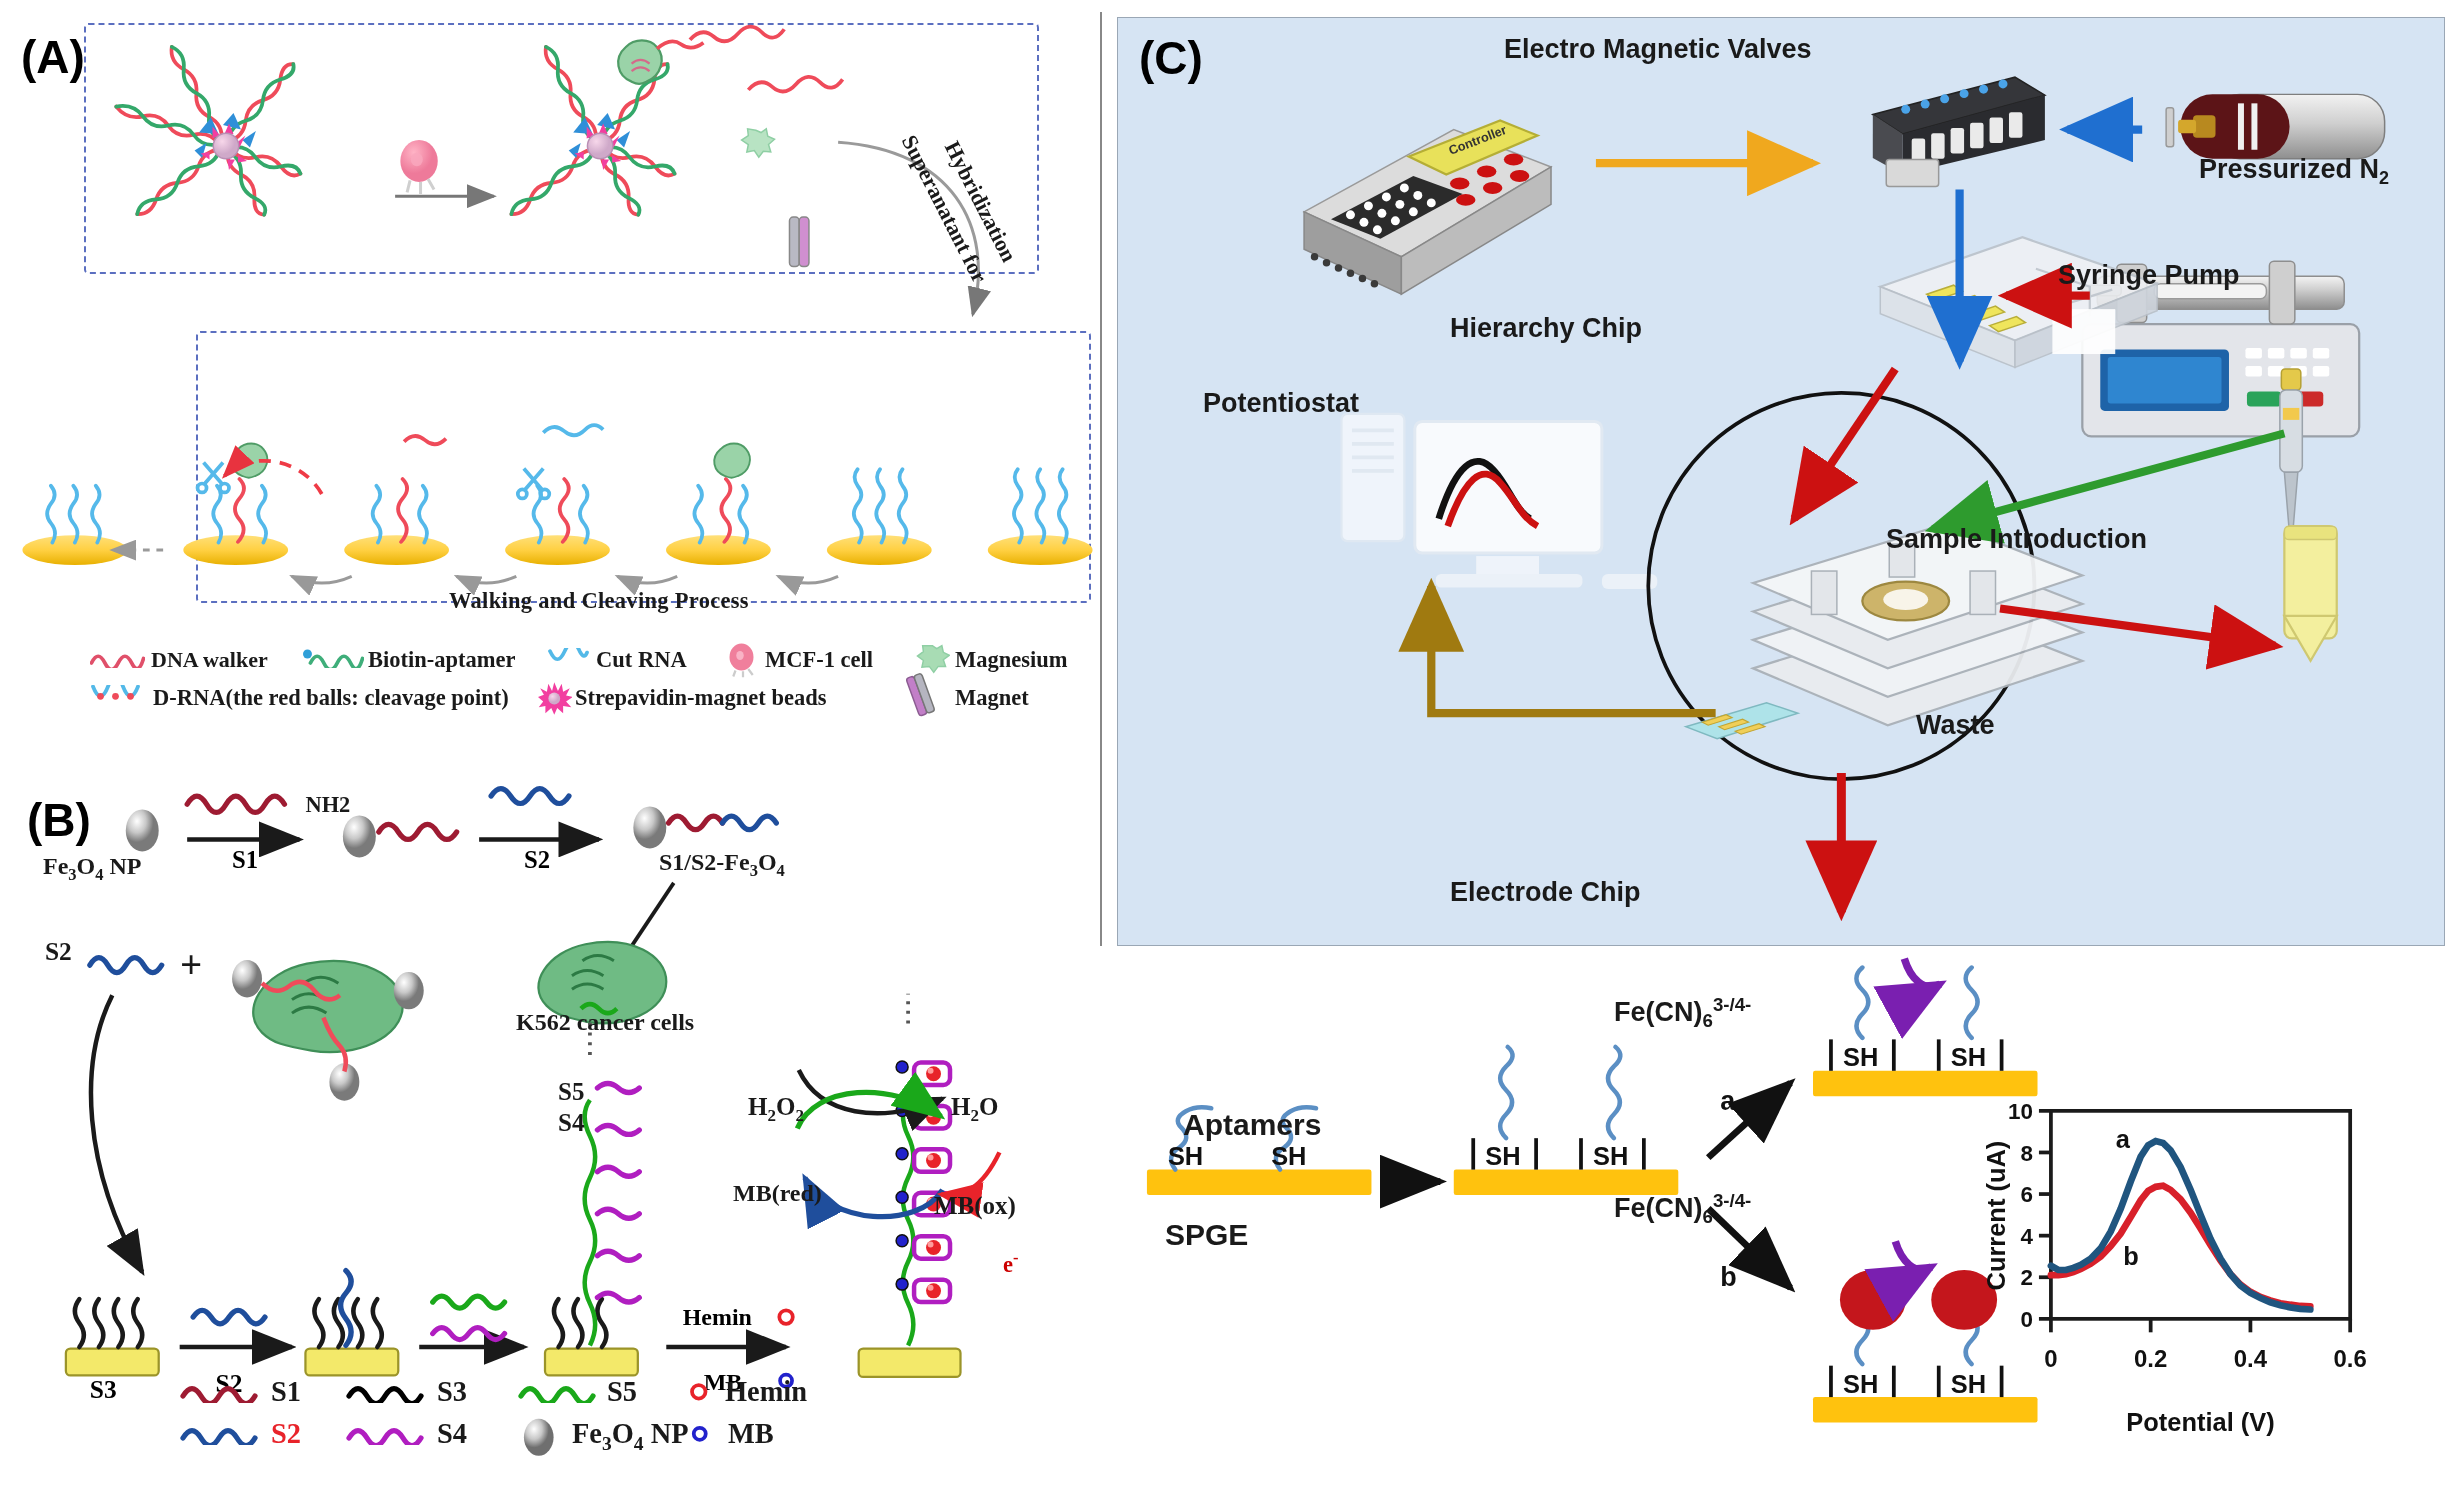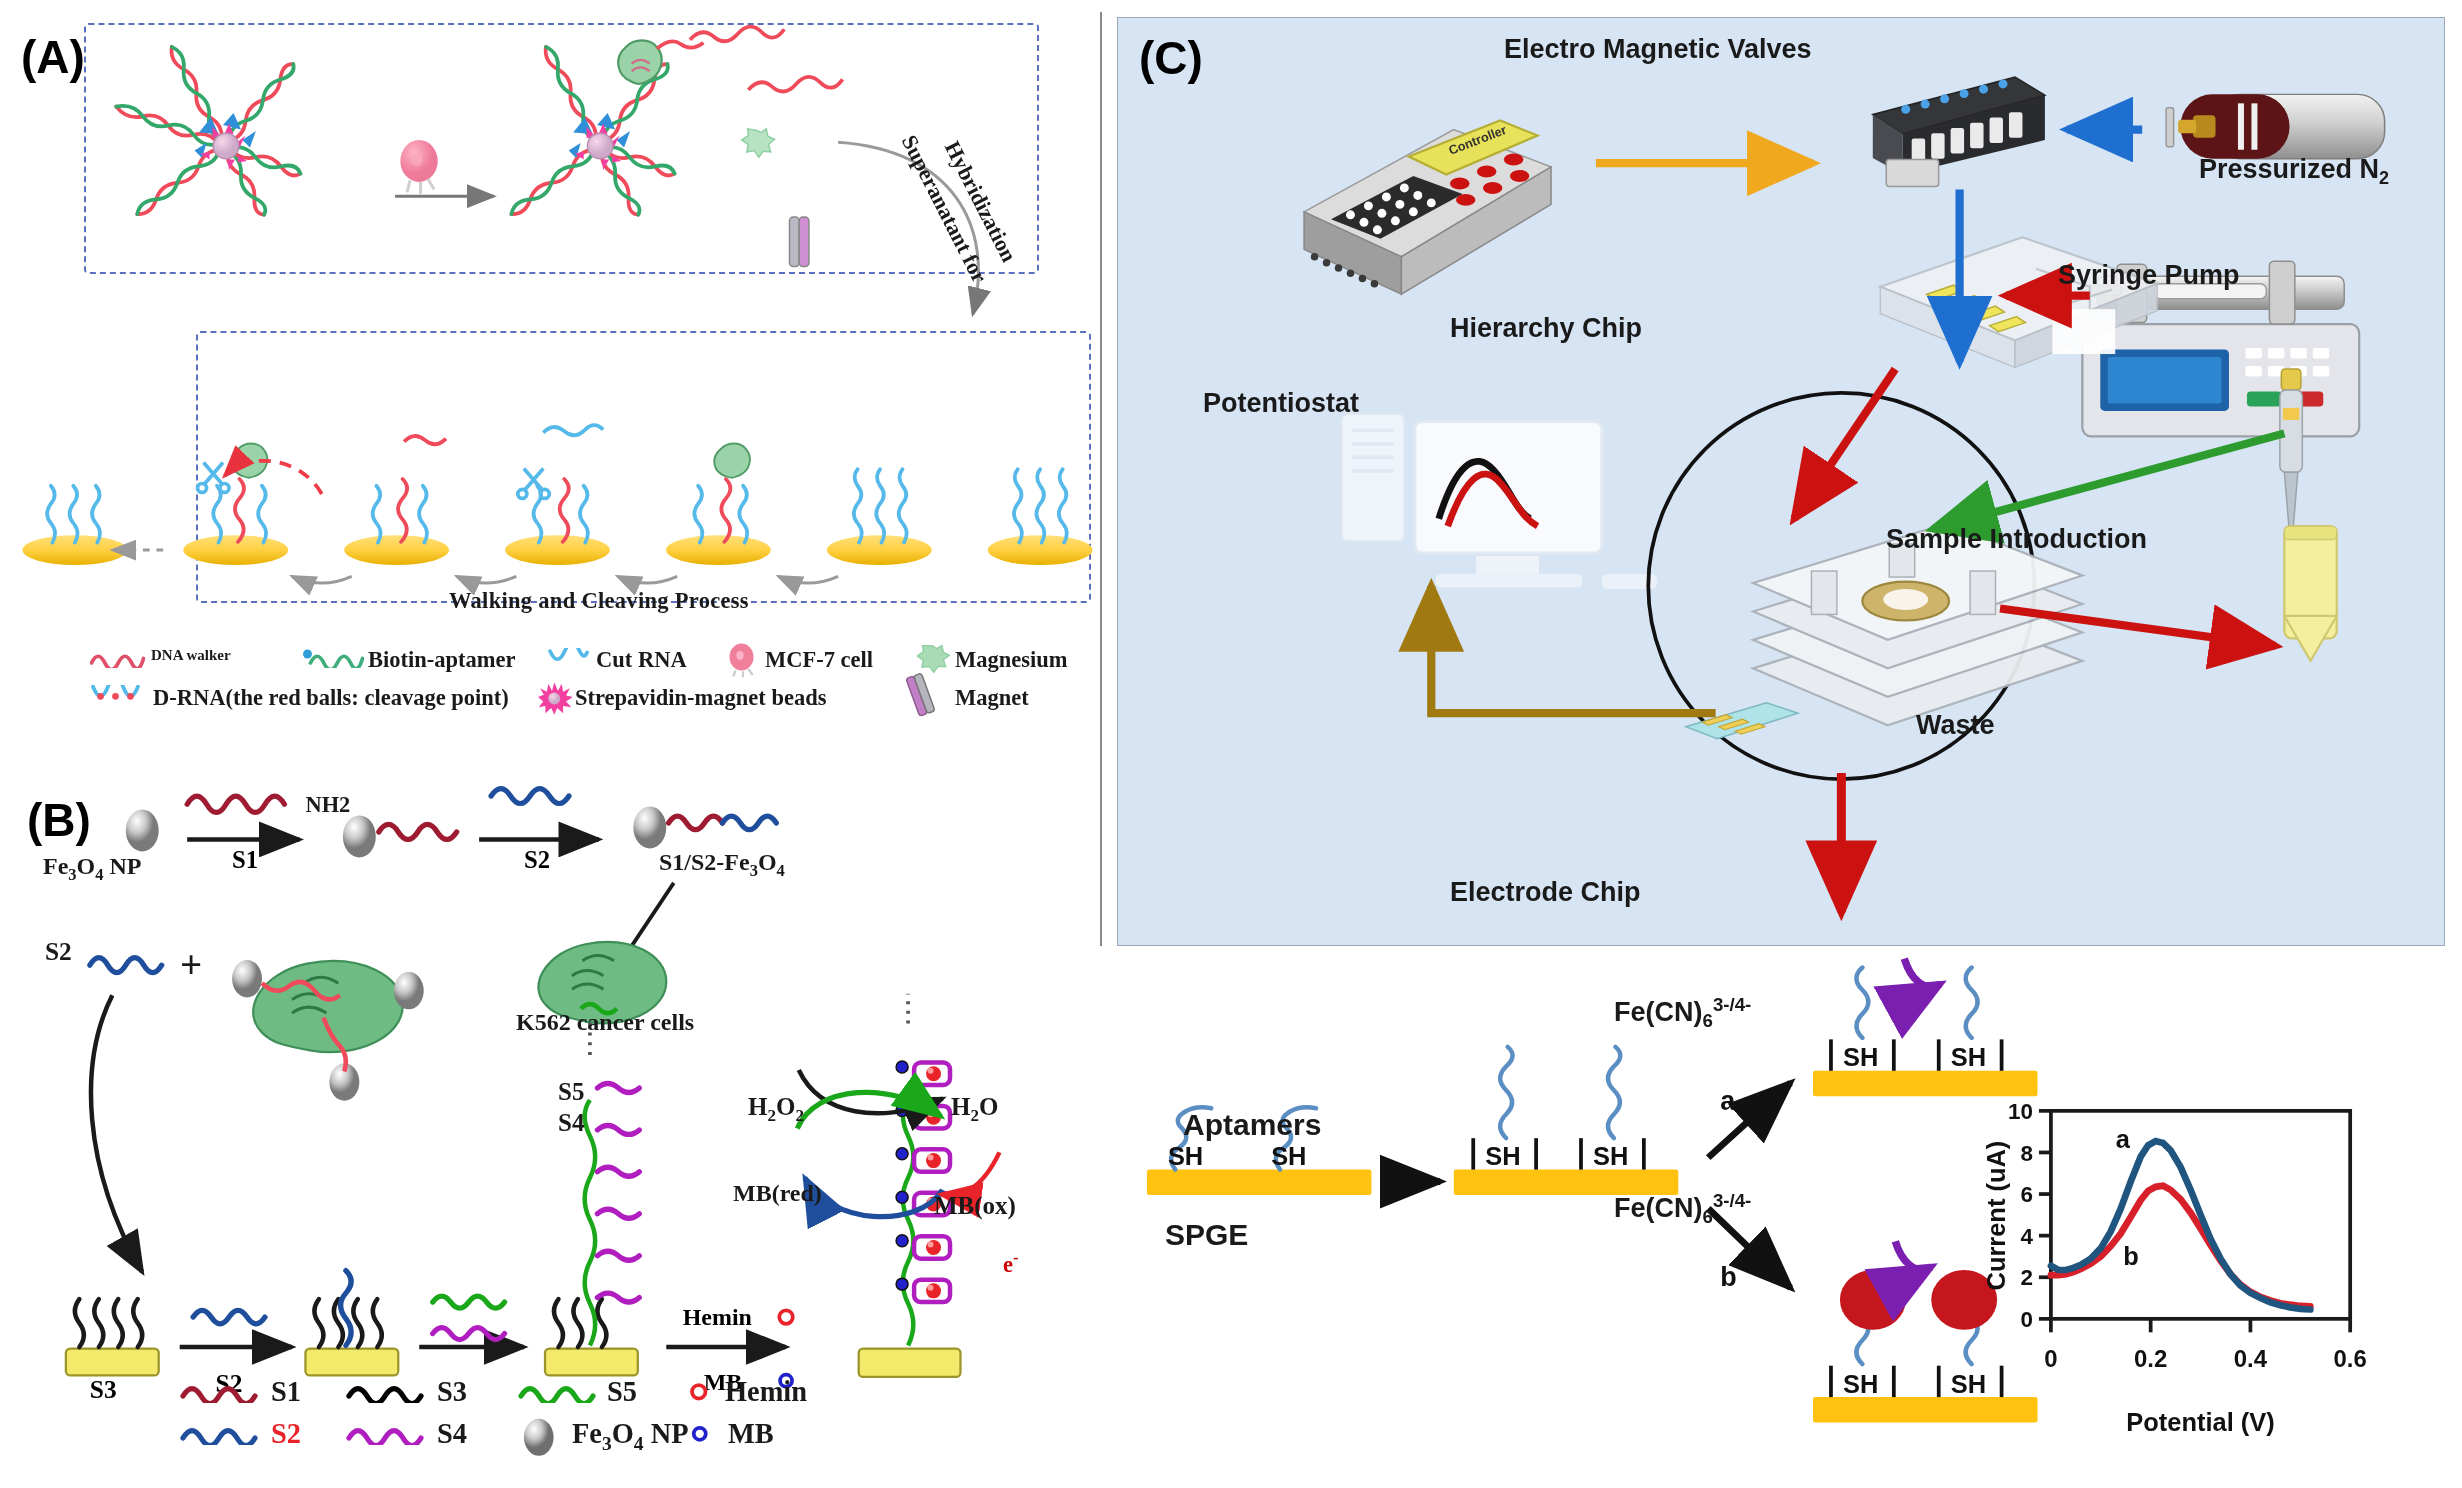--- a/index.html
+++ b/index.html
@@ -259,36 +259,36 @@
   <div class="abs lbl" style="left:962px;top:137px;font-size:22px;transform:rotate(63deg);transform-origin:left top;white-space:nowrap;">Hybridization</div>
 
   <div class="abs lbl" style="left:449px;top:588px;font-size:22.5px;letter-spacing:0.3px;text-align:center;">Walking and Cleaving Process</div>
 
   <div class="abs" style="left:90px;top:642px;width:988px;">
 
     <div style="position:relative;height:34px;">
       <svg class="abs" style="left:0;top:6px;" width="55" height="19.5" viewBox="0 0 74 26">
         <path d="M2,20 q9,-18 18,0 q9,18 18,0 q9,-18 18,0 q9,18 16,-6" stroke="#e0506a" stroke-width="5" fill="none" stroke-linecap="round"></path>
       </svg>
-      <span class="abs lbl" style="left:61px;top:4.5px;font-size:15px;">DNA walker</span>
+      <span class="abs lbl" style="left:61px;top:4.5px;font-size:22px;">DNA walker</span>
       <svg class="abs" style="left:213px;top:6px;" width="61" height="19.5" viewBox="0 0 82 26">
         <circle cx="6" cy="8" r="6" fill="#2f9fd8"></circle>
         <path d="M10,20 q9,-18 18,0 q9,18 18,0 q9,-18 18,0 q9,18 16,-6" stroke="#3fae7a" stroke-width="5" fill="none" stroke-linecap="round"></path>
       </svg>
       <span class="abs lbl" style="left:278px;top:4.5px;font-size:22.5px;">Biotin-aptamer</span>
       <svg class="abs" style="left:457px;top:6px;" width="43" height="19.5" viewBox="0 0 58 26">
         <path d="M4,4 q10,22 20,0 q10,-22 20,0 q6,12 10,2" stroke="#53b9e8" stroke-width="5" fill="none" stroke-linecap="round"></path>
       </svg>
       <span class="abs lbl" style="left:506px;top:4.5px;font-size:22.5px;">Cut RNA</span>
       <svg class="abs" style="left:635px;top:0px;" width="36" height="36" viewBox="0 0 48 48">
         <ellipse cx="22" cy="20" rx="16" ry="18" fill="#f07f9c"></ellipse>
         <ellipse cx="20" cy="18" rx="5" ry="6" fill="#f9b3c6"></ellipse>
         <path d="M14,38 L11,46 M24,39 L24,47 M31,36 L37,44" stroke="#cccccc" stroke-width="3" fill="none"></path>
       </svg>
-      <span class="abs lbl" style="left:675px;top:4.5px;font-size:22.5px;">MCF-7 cell</span>
+      <span class="abs lbl" style="left:675px;top:4.5px;font-size:22.5px;">MCF-1 cell</span>
       <svg class="abs" style="left:826px;top:1.5px;" width="34" height="33" viewBox="0 0 46 44">
         <path d="M22,2 L28,6 L35,2 L37,11 L45,15 L37,21 L40,30 L30,30 L24,38 L18,30 L8,31 L10,22 L2,16 L10,10 L9,2 Z" fill="#a8dcb4" stroke="#8fcfa4" stroke-width="2"></path>
       </svg>
       <span class="abs lbl" style="left:865px;top:4.5px;font-size:22.5px;">Magnesium</span>
     </div>
 
     <div style="position:relative;height:34px;margin-top:6px;">
       <svg class="abs" style="left:0;top:3px;" width="57" height="24" viewBox="0 0 76 32">
         <path d="M4,2 q10,26 20,0 q10,-26 20,0 q10,26 20,0" stroke="#53b9e8" stroke-width="5" fill="none" stroke-linecap="round"></path>
         <circle cx="14" cy="15" r="4.5" fill="#ef4b5a"></circle>

